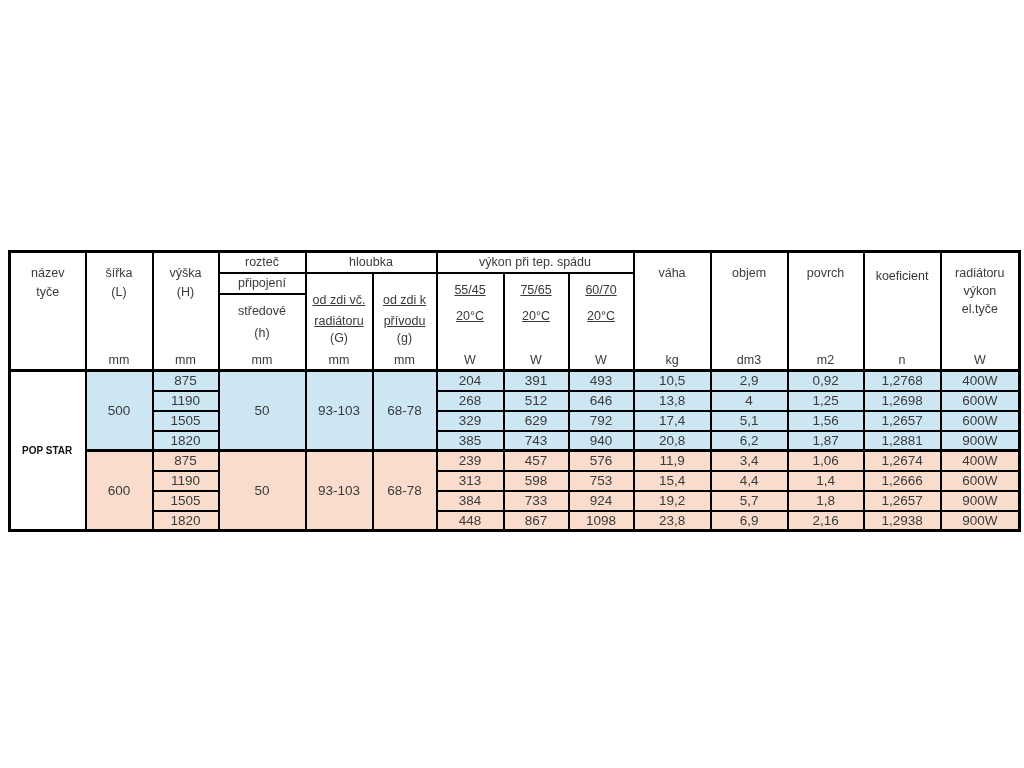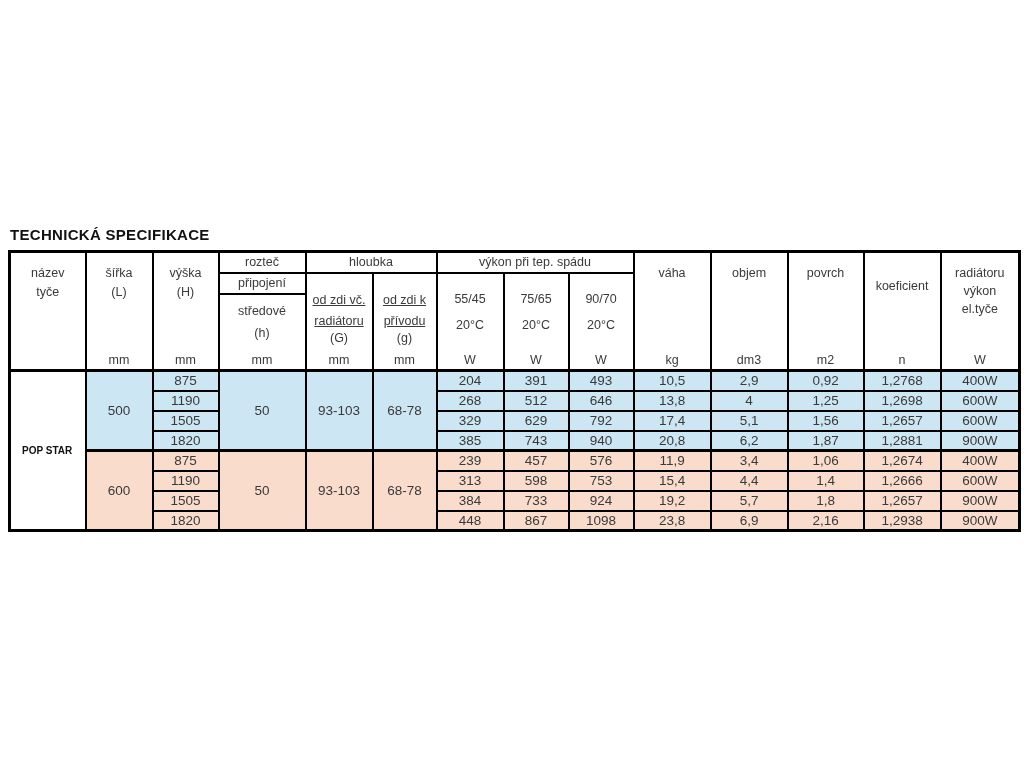--- a/index.html
+++ b/index.html
@@ -33,21 +33,21 @@
 
   
   thead th { font-weight: normal; font-size: 12.5px; position: relative; }
   tr.hr1 { height: 21px; }
   tr.hr2 { height: 21px; }
   tr.hr3 { height: 77px; }
   th.tall { vertical-align: top; }
   th.grp  { vertical-align: middle; }
   .top  { padding-top: 11px; line-height: 19px; }
   .lh21 { padding-top: 16px; line-height: 21px; text-decoration: underline; }
-  .lh26 { padding-top: 12px; line-height: 26px; }
+  .lh26 { padding-top: 3px; line-height: 26px; text-decoration: underline; }
   .mid  { padding-top: 5px; line-height: 22px; }
   .unit { position: absolute; bottom: 2px;  left: 0; right: 0; text-align: center; }
   .l3   { position: absolute; bottom: 24px; left: 0; right: 0; text-align: center; }
   thead tr.hr3 th, thead th[rowspan] { border-bottom-width: 3px; }
 
   
   tbody tr { height: 20px; }
   tbody td { font-size: 13.5px; vertical-align: middle; border-top-width: 1px; }
   tbody tr.gstart td { border-top-width: 3px; margin-left: 42px; }
   tbody tr.g1 td { background: var(--g1, #cde6f3); }
@@ -56,21 +56,20 @@
     background: #ffffff !important;
     text-align: left; padding-left: 11px;
     font-weight: bold; font-size: 10px; color: #111;
   }
 </style>
 </head>
 <body>
 
 <div class="page">
 
-  <div class="page-title">TECHNICKÁ SPECIFIKACE</div>
 
   <table class="spec">
     <colgroup>
       <col style="width:76px">
         <col style="width:67px">
         <col style="width:66px">
         <col style="width:87px">
       <col style="width:67px">
         <col style="width:64px">
         <col style="width:67px">
@@ -114,21 +113,21 @@
         </th>
         <th rowspan="3" class="tall">
           <div class="top">objem</div>
           <div class="unit">dm3</div>
         </th>
         <th rowspan="3" class="tall">
           <div class="top">povrch</div>
           <div class="unit">m2</div>
         </th>
         <th rowspan="3" class="tall">
-          <div class="top" style="padding-top:24px">koeficient</div>
+          <div class="top" style="padding-top:14px">koeficient</div>
           <div class="unit">n</div>
         </th>
         <th rowspan="3" class="tall">
           <div class="top" style="line-height:18px">
             <div>radiátoru</div>
             <div>výkon</div>
             <div>el.tyče</div>
           </div>
           <div class="unit">W</div>
         </th>
@@ -161,21 +160,21 @@
         </th>
         <th rowspan="2" class="tall">
           <div class="lh26">
             <div>75/65</div>
             <div>20°C</div>
           </div>
           <div class="unit">W</div>
         </th>
         <th rowspan="2" class="tall">
           <div class="lh26">
-            <div>90/70</div>
+            <div>60/70</div>
             <div>20°C</div>
           </div>
           <div class="unit">W</div>
         </th>
       </tr>
 
       <tr class="hr3">
         <th class="tall">
           <div class="mid">
             <div>středové</div>

